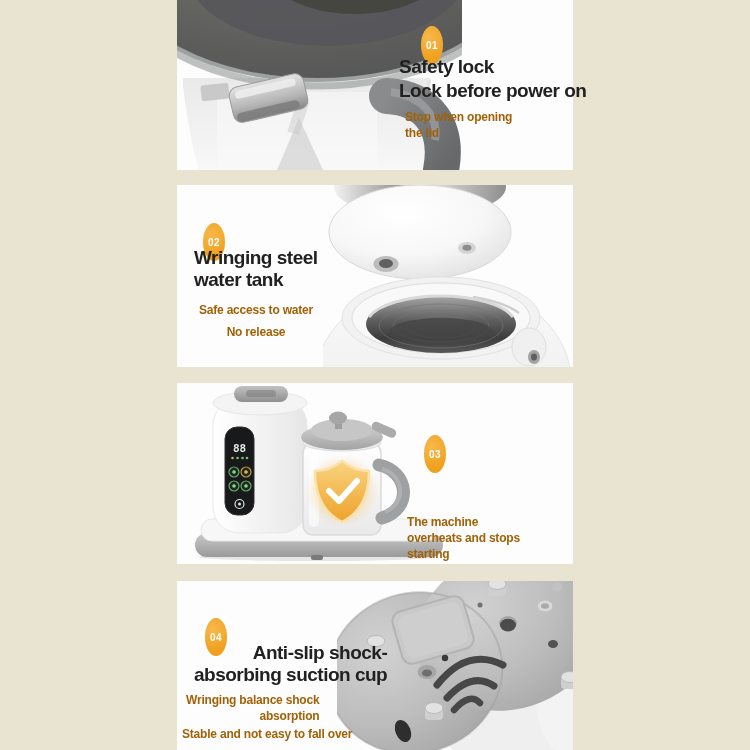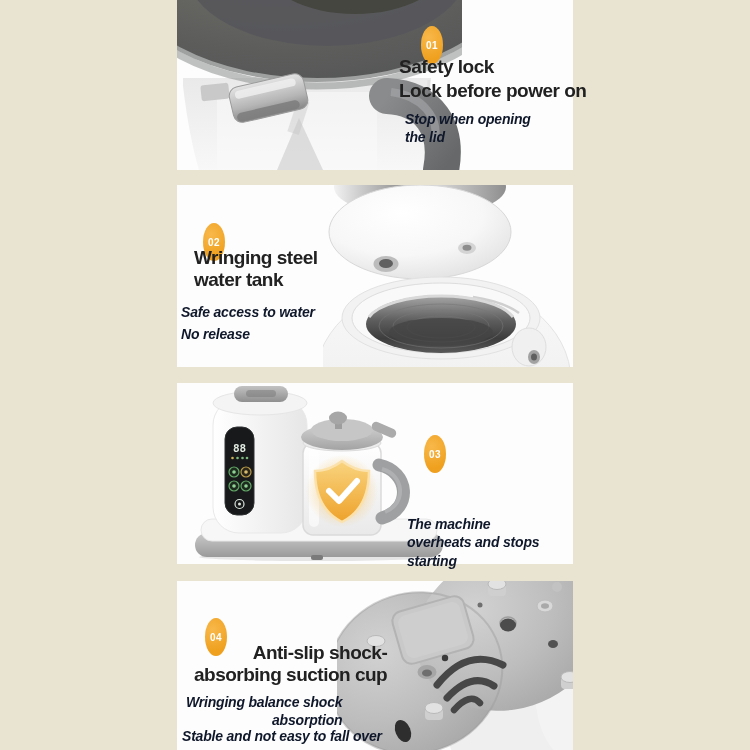--- a/index.html
+++ b/index.html
@@ -12,23 +12,23 @@
   #panel4{top:581px;height:169px;text-align:right;}
   .photo{position:absolute;display:block;}
   .badge{position:absolute;width:22px;height:38px;border-radius:50%;
          background:radial-gradient(circle at 35% 30%, #f8b84a, #efa01e 72%);
          color:#ffffff;font-size:10px;font-weight:bold;letter-spacing:.5px;
          display:flex;align-items:center;justify-content:center;z-index:3;}
   .title{position:absolute;font-size:19px;font-weight:bold;color:#212121;
          letter-spacing:-0.5px;line-height:1.17;white-space:pre-line;z-index:3;}
   .subtitle{position:absolute;font-size:19px;font-weight:bold;color:#212121;
          letter-spacing:-0.5px;white-space:nowrap;z-index:3;}
-  .desc{position:absolute;font-size:14px;font-weight:bold;color:#0f172a;
-         letter-spacing:-0.2px;line-height:1.32;white-space:pre-line;z-index:3;font-style:italic;}
-  .center{text-align:left;width:150px;}
+  .desc{position:absolute;font-size:12px;font-weight:bold;color:#a16207;
+         letter-spacing:-0.2px;line-height:1.32;white-space:pre-line;z-index:3;}
+  .center{text-align:center;width:150px;}
   
   #badge1{left:244px;top:26px;}  #title1{left:222px;top:40px;margin-top:16px;}
   #subtitle1{left:222px;top:80px;} #desc1{left:228px;top:110px;width:170px;}
   #photo1{left:0;top:0;}
   #badge2{left:26px;top:38px;}   #title2{left:17px;top:62px;}
   #desc2a{left:4px;top:118px;}   #desc2b{left:4px;top:140px;}
   #photo2{left:146px;top:0;}
   #badge3{left:247px;top:36px;margin-top:16px;}  #title3{left:230px;top:60px;}
   #desc3{left:230px;top:116px;width:155px;margin-top:16px;}
   #photo3{left:8px;top:2px;}

